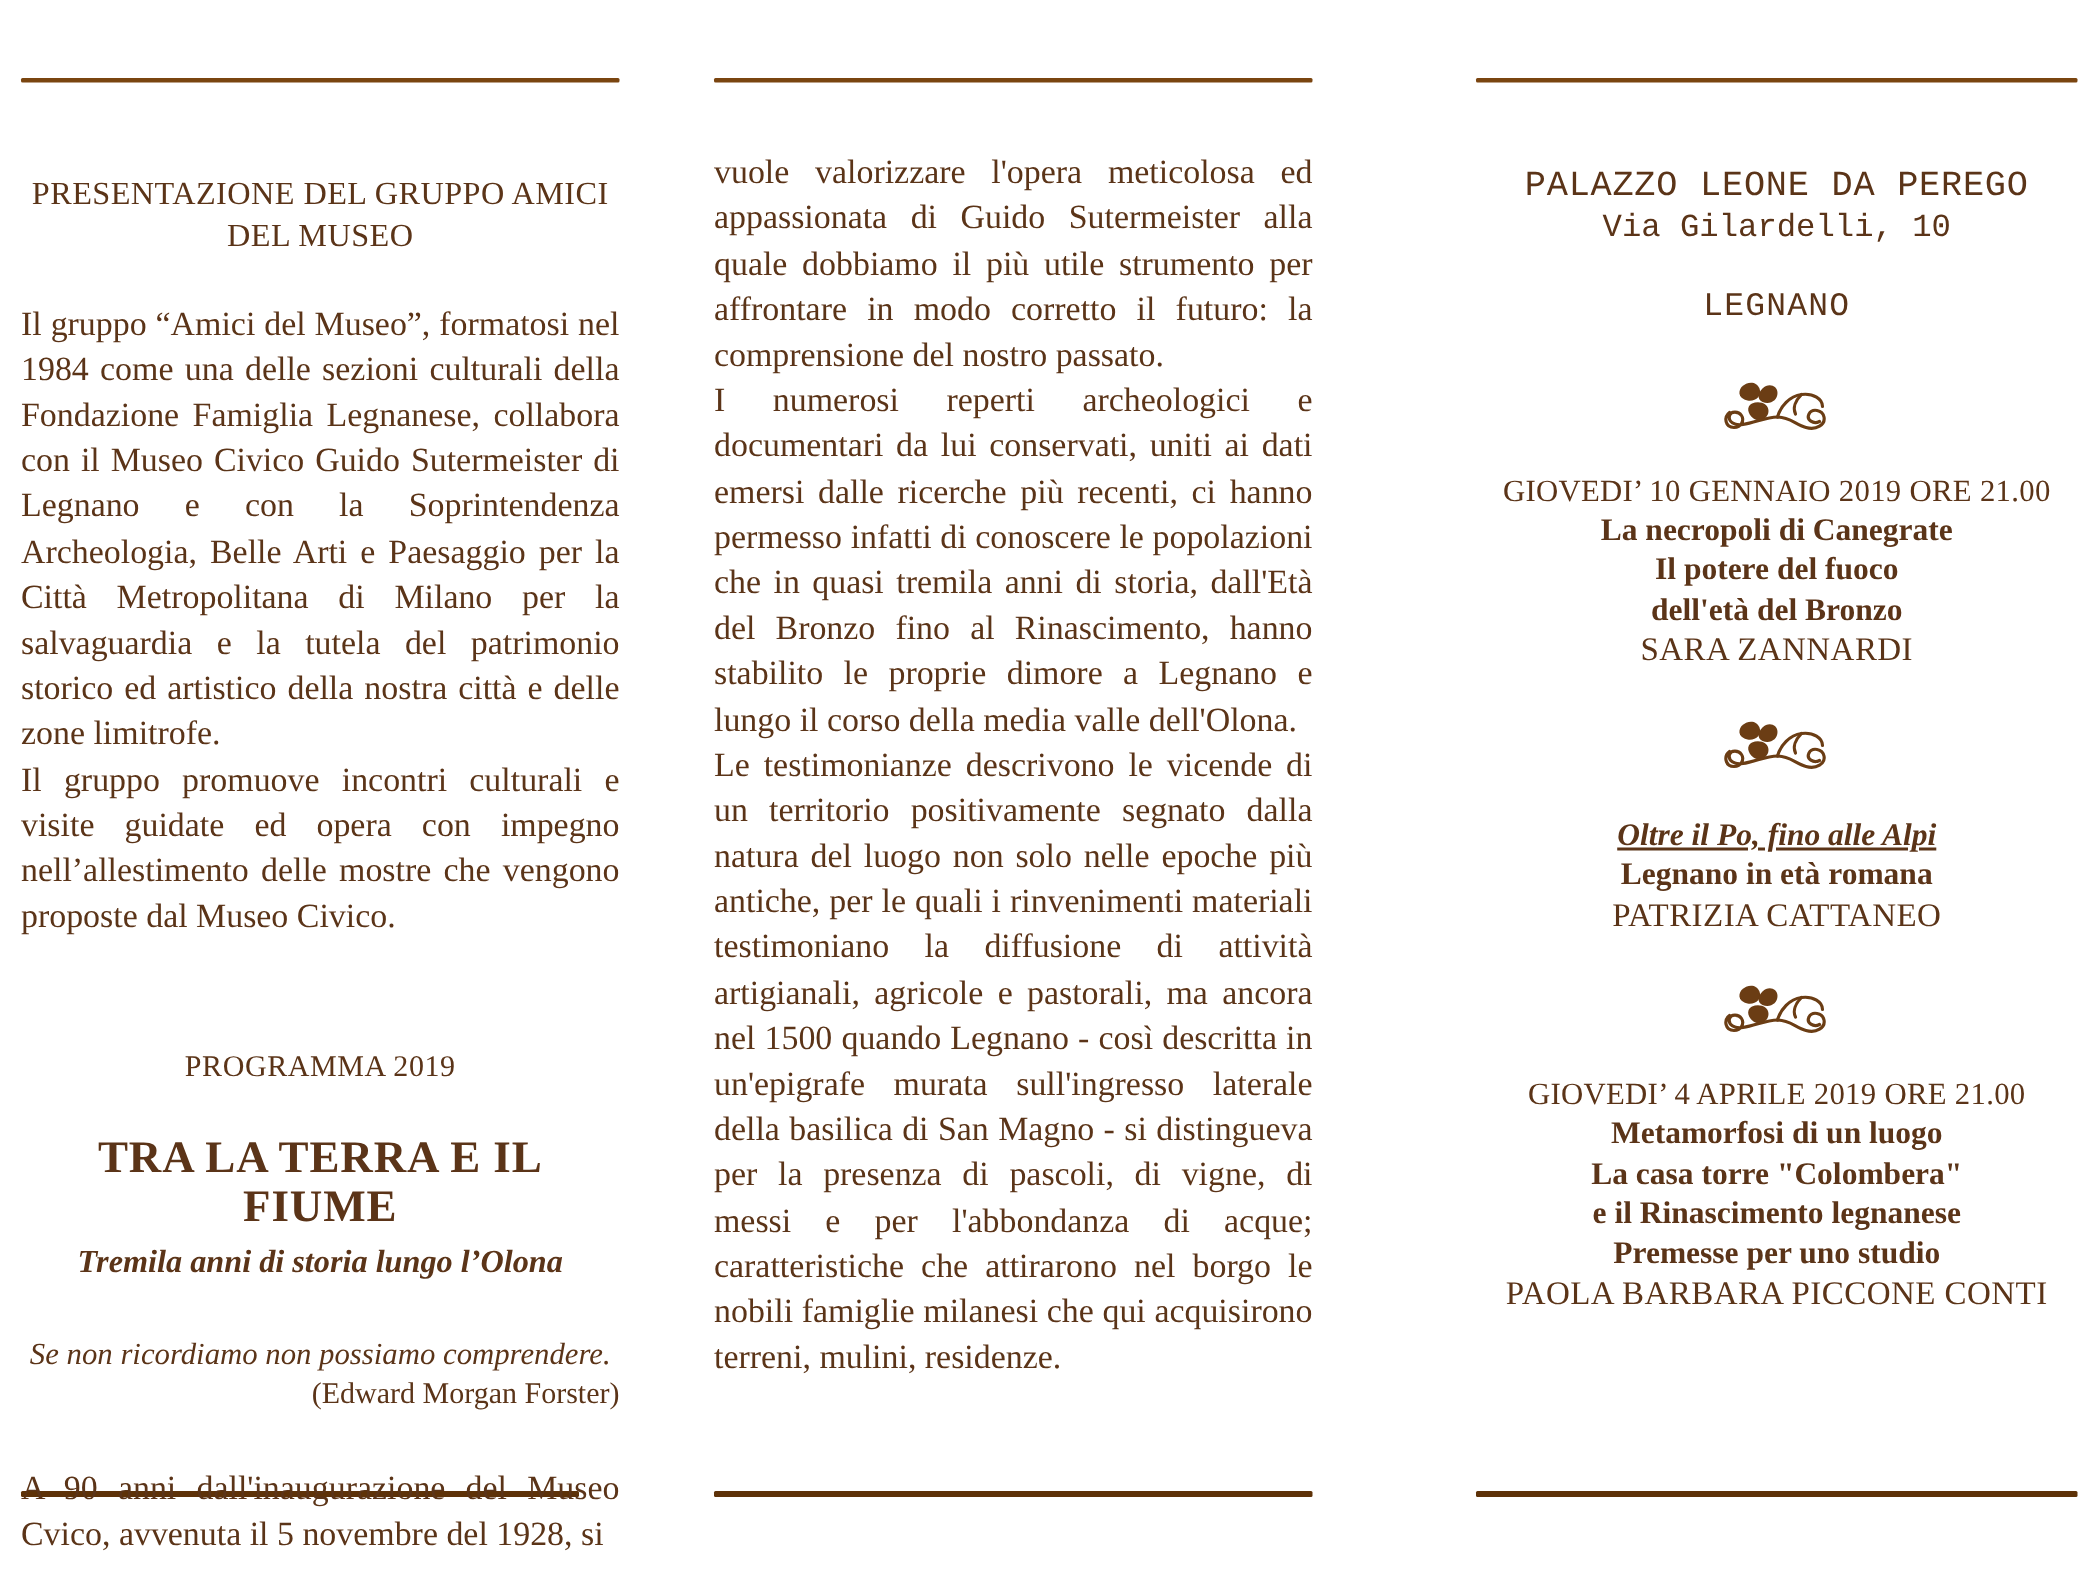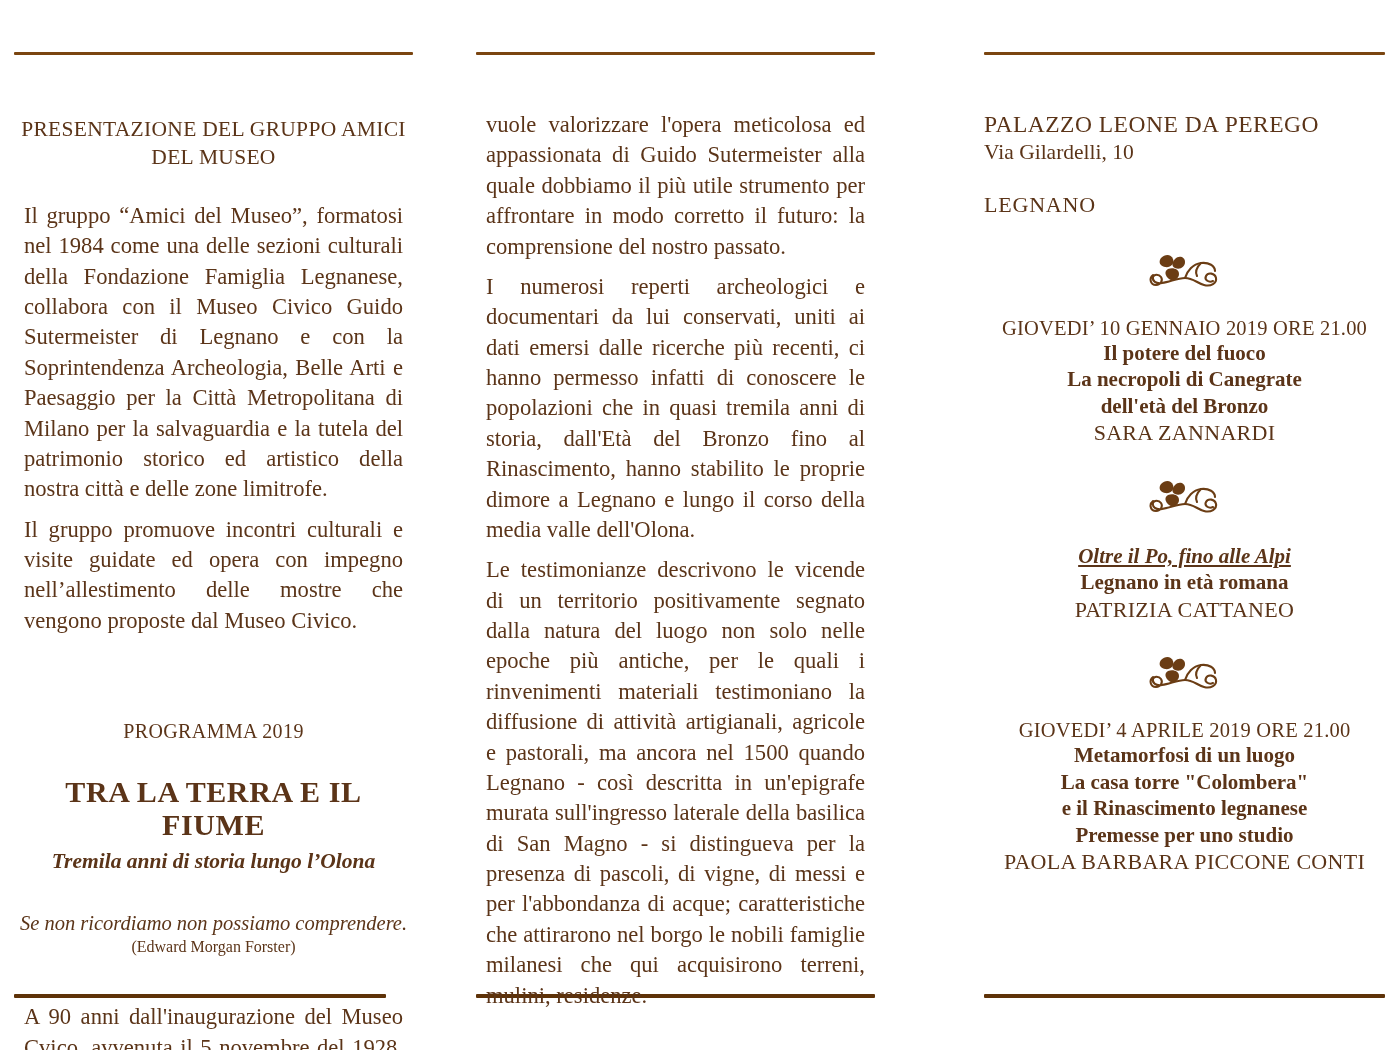--- a/index.html
+++ b/index.html
@@ -69,21 +69,21 @@
     letter-spacing: 0.3px;
     line-height: 1.30;
     margin: 16px 0 0 0;
     font-weight: normal;
   }
 
   p.para {
     font-size: 22.6px;
     line-height: 1.345;
     text-align: justify;
-    margin: 10px;
+    margin: 0;
     hyphens: manual;
   }
   p.para.first { margin-top: 29px; }
 
   .programma {
     text-align: center;
     font-size: 20px;
     letter-spacing: 0.4px;
     margin: 0;
   }
@@ -104,29 +104,31 @@
     margin: 8px 0 0 0;
   }
 
   .quote {
     font-size: 20.5px;
     font-style: italic;
     text-align: center;
     margin: 0;
   }
   .quote-author {
-    font-size: 16px;
-    text-align: center;
+    font-size: 20px;
+    text-align: right;
     margin: 3px 0 0 0;
   }
 
   
   .venue {
+    text-align: center;
     line-height: 1.25;
     margin: 10px 0 0 0;
+    font-family: Liberation Mono, monospace;
   }
   .venue-name {
     font-size: 23.5px;
     letter-spacing: 0.5px;
     display: block;
   }
   .venue-street {
     font-size: 21.5px;
     display: block;
   }
@@ -233,22 +235,22 @@
     <g fill="none" stroke="#6b3d14" stroke-width="2.1" stroke-linecap="round">
       <path d="M14 26 C10 29, 11 36, 17 36 C22 36, 24 31, 22 28 C20 25, 15 25, 14 28 C13 32, 17 35, 23 34 C31 33, 38 29, 46 29"></path>
       <path d="M46 29 C54 29, 58 34, 65 36 C72 38, 78 34, 77 29 C76 24, 69 23, 67 27 C65 31, 70 34, 74 32"></path>
       <path d="M46 29 C48 22, 54 15, 62 14 C70 13, 76 17, 76 22"></path>
       <path d="M62 14 C58 18, 56 23, 58 27"></path>
     </g>
   </svg>
 <div style="height: 22px;"></div>
           <div class="event">
             <p class="event-date">GIOVEDI’ 10 GENNAIO 2019 ORE 21.00</p>
+            <p class="event-line">La necropoli di Canegrate</p>
             <p class="event-line">Il potere del fuoco</p>
-            <p class="event-line">La necropoli di Canegrate</p>
             <p class="event-line">dell'età del Bronzo</p>
             <p class="event-line plain">SARA ZANNARDI</p>
           </div>
           <div class="sp-ev2"></div>
   <svg class="ornament" viewBox="0 0 92 46" aria-hidden="true">
     <g fill="#6b3d14" stroke="none">
       <path d="M22 9 C26 5, 32 5, 34 10 C36 15, 31 19, 26 18 C21 17, 19 13, 22 9 Z"></path>
       <path d="M36 10 C40 6, 46 8, 46 13 C46 18, 41 21, 36 19 C32 17, 33 13, 36 10 Z"></path>
       <path d="M29 20 C34 18, 40 20, 40 25 C40 30, 34 33, 30 30 C26 27, 25 22, 29 20 Z"></path>
     </g>

